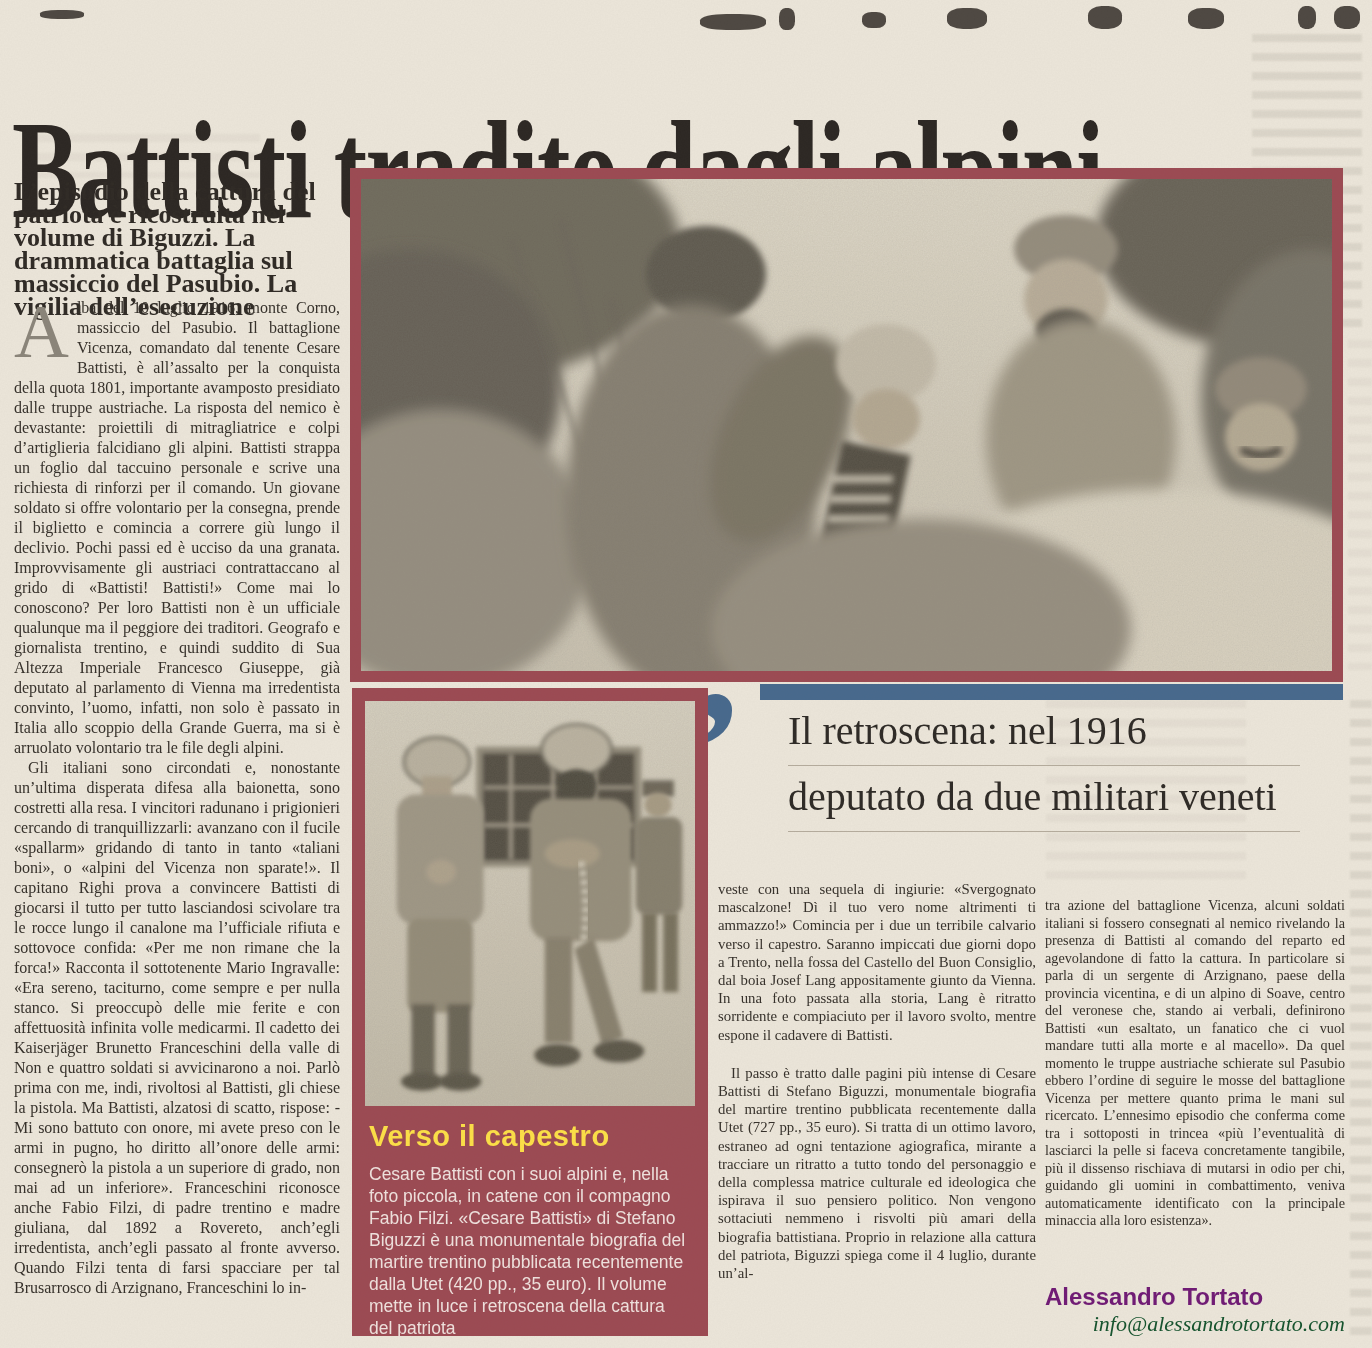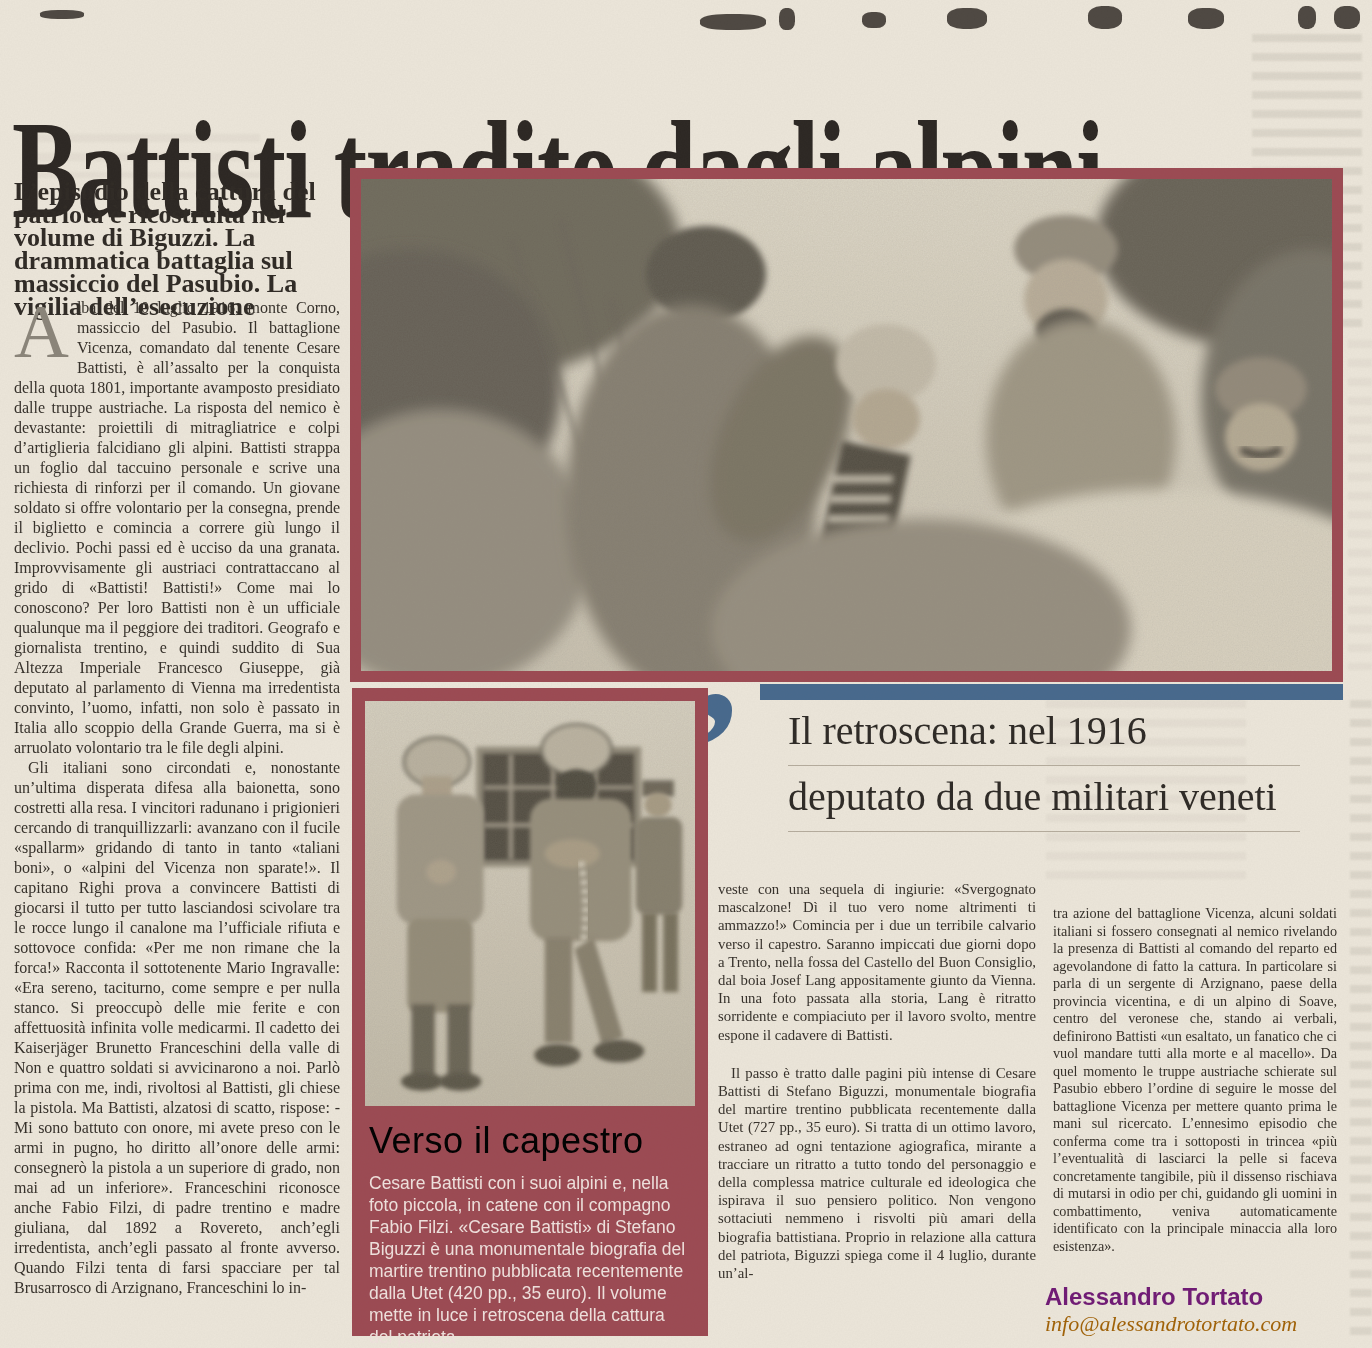--- a/index.html
+++ b/index.html
@@ -43,21 +43,21 @@
     position:absolute;left:352px;top:688px;width:356px;height:418px;
     border:13px solid #9c4a53;border-bottom:none;box-sizing:border-box;background:#d6d0c2;
   }
   .photo-small svg{display:block;width:100%;height:100%;}
   .caption-box{
     position:absolute;left:352px;top:1106px;width:356px;height:230px;box-sizing:border-box;
     background:#9c4a53;padding:14px 17px 10px 17px;
     font-family:"Liberation Sans", sans-serif;
   }
   .caption-title{
-    font-size:36px;font-weight:normal;color:#000000;letter-spacing:0.5px;margin:0 0 10px 0;
+    font-size:29px;font-weight:bold;color:#fde047;letter-spacing:0.5px;margin:0 0 10px 0;
   }
   .caption-text{
     font-size:17.5px;line-height:22px;color:#f0e2de;margin:0;
   }
   
   .pullquote{position:absolute;left:700px;top:680px;width:648px;height:212px;}
   .pq-bar{position:absolute;left:60px;top:4px;width:583px;height:16px;background:#47698d;}
   .pq-mark{
     position:absolute;left:-4px;top:-118px;height:200px;overflow:hidden;
     font-family:"Liberation Serif", serif;font-weight:bold;
@@ -73,29 +73,29 @@
     position:absolute;left:718px;top:880px;width:318px;height:438px;overflow:hidden;
     font-size:14.8px;line-height:18.2px;text-align:justify;
   }
   .col-mid p{margin:0;}
   .col-mid p.indent{text-indent:13px;margin-top:20px;}
   .col-right{
     position:absolute;left:1045px;top:897px;width:300px;height:440px;
     display:flex;flex-direction:column;
     font-size:14.2px;line-height:17.5px;text-align:justify;
   }
-  .col-right p{margin:8px;}
+  .col-right p{margin:0;}
   .col-right .body-r{flex:1;overflow:hidden;}
   .byline{
     font-family:"Liberation Sans", sans-serif;
     font-size:24px;font-weight:bold;color:#701a75;line-height:28px;margin-top:4px;
   }
   .byline-email{
-    text-align:left;font-family:"Liberation Serif", serif;font-style:italic;
-    font-size:22px;color:#a16207;line-height:26px;
+    text-align:right;font-family:"Liberation Serif", serif;font-style:italic;
+    font-size:22px;color:#14532d;line-height:26px;
   }
   
   .frag{position:absolute;background:#38322c;border-radius:40%;opacity:.88;}
   .bleed{
     position:absolute;opacity:.45;filter:blur(1px);
     background:repeating-linear-gradient(180deg,
       rgba(112,106,94,.28) 0px, rgba(112,106,94,.28) 8px,
       rgba(236,230,218,0) 8px, rgba(236,230,218,0) 19px);
   }
   .bleed.light{opacity:.22;}

